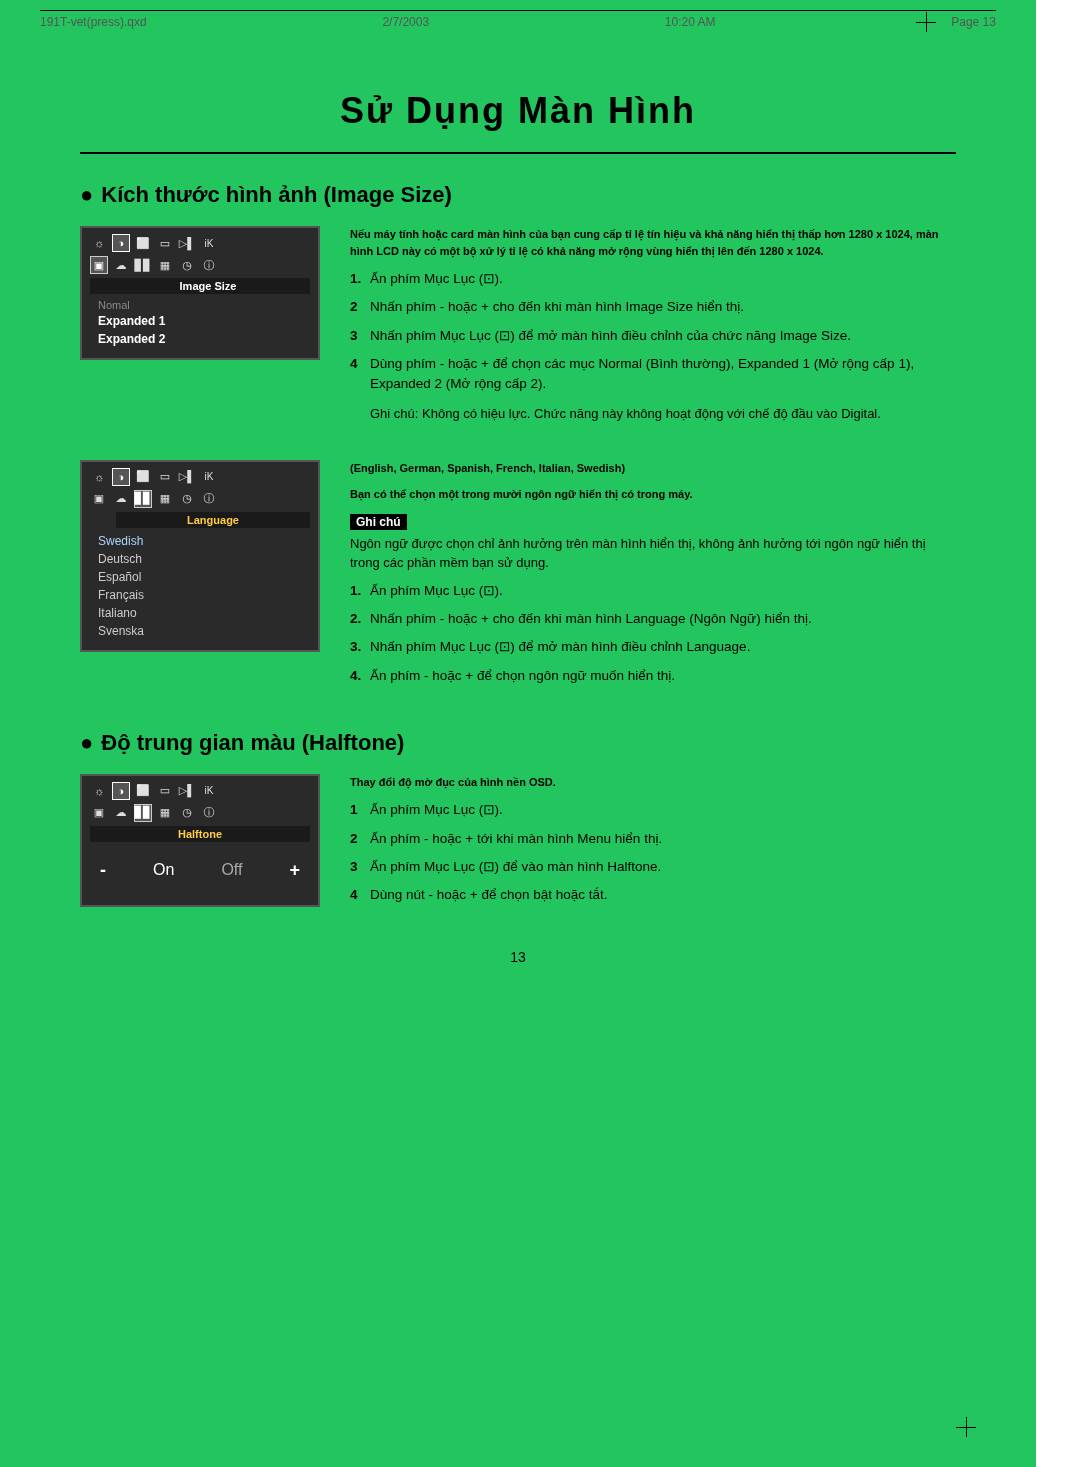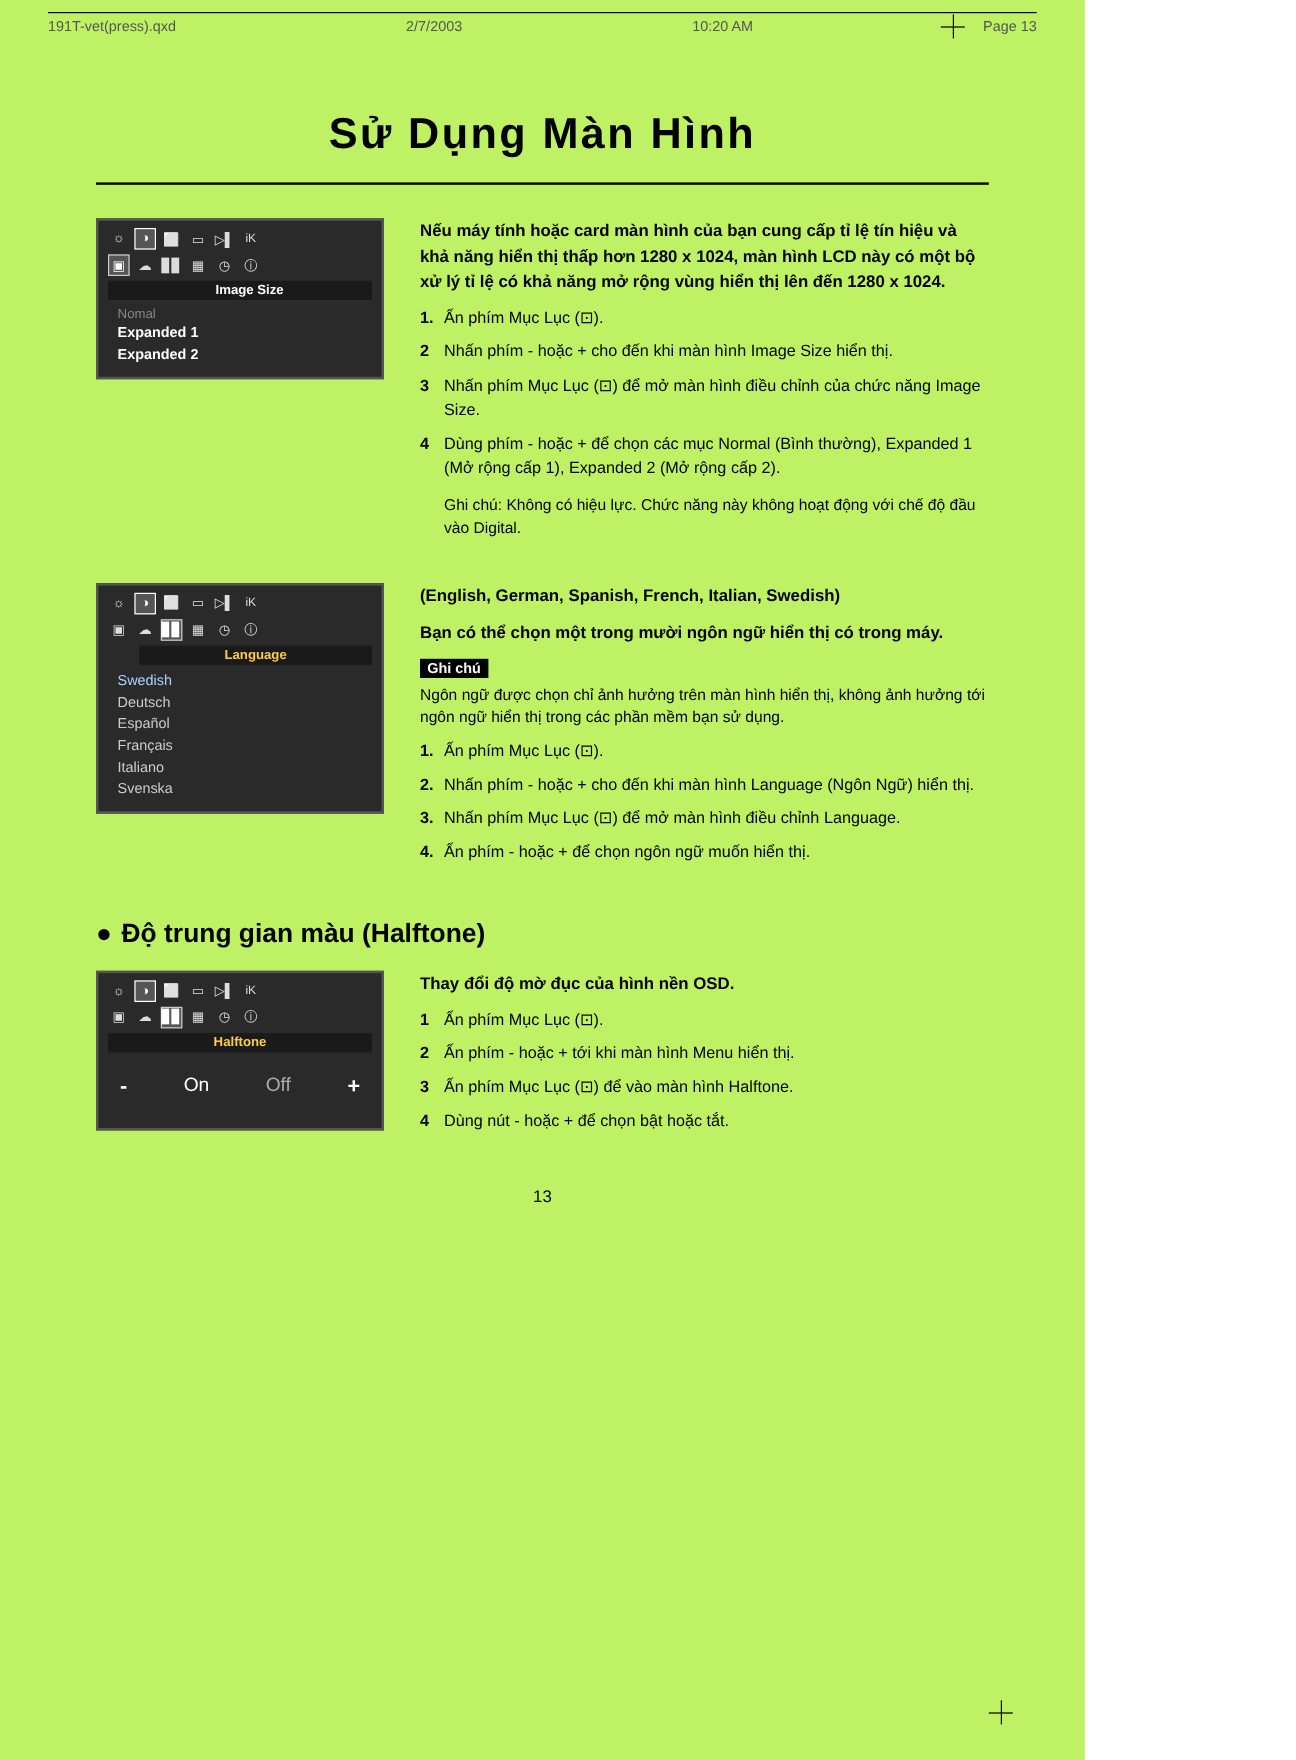--- a/index.html
+++ b/index.html
@@ -7,25 +7,25 @@
       background: #fff;
       font-family: Arial, sans-serif;
       font-size: 14px;
       color: #000;
       width: 1080px;
       min-height: 1467px;
       position: relative;
     }
 
     .page-container {
-      width: 904px;
+      width: 1036px;
       min-height: 1467px;
       padding: 40px 80px 60px 80px;
       position: relative;
-      background: #bef264;
+      background: #22c55e;
     }
 
     
     .header-bar {
       position: absolute;
       top: 10px;
       left: 40px;
       right: 40px;
       display: flex;
       justify-content: space-between;
@@ -157,21 +157,21 @@
     }
 
     .monitor-nomal {
       color: #888;
       font-size: 11px;
       padding: 2px 8px;
     }
 
     
     .intro-text {
-      font-size: 14px;
+      font-size: 11px;
       margin-bottom: 10px;
       line-height: 1.5;
     }
 
     .intro-text strong {
       font-weight: bold;
     }
 
     .steps-list {
       list-style: none;
@@ -324,20 +324,23 @@
     <span>10:20 AM</span>
     <span>Page 13</span>
   </div>
 
   <div class="top-crosshair"></div>
 
   <h1 class="page-title">Sử Dụng Màn Hình</h1>
   <hr class="title-divider">
 
   <div class="section-block">
+    <div class="section-header">
+      <span>Kích thước hình ảnh (Image Size)</span>
+    </div>
     <div class="section-body">
 
       <div class="left-col">
         <div class="monitor-box monitor-imagesize">
           
           <div class="monitor-icons-row">
             <span class="monitor-icon">☼</span>
             <span class="monitor-icon selected">◑</span>
             <span class="monitor-icon">⬜</span>
             <span class="monitor-icon">▭</span>

